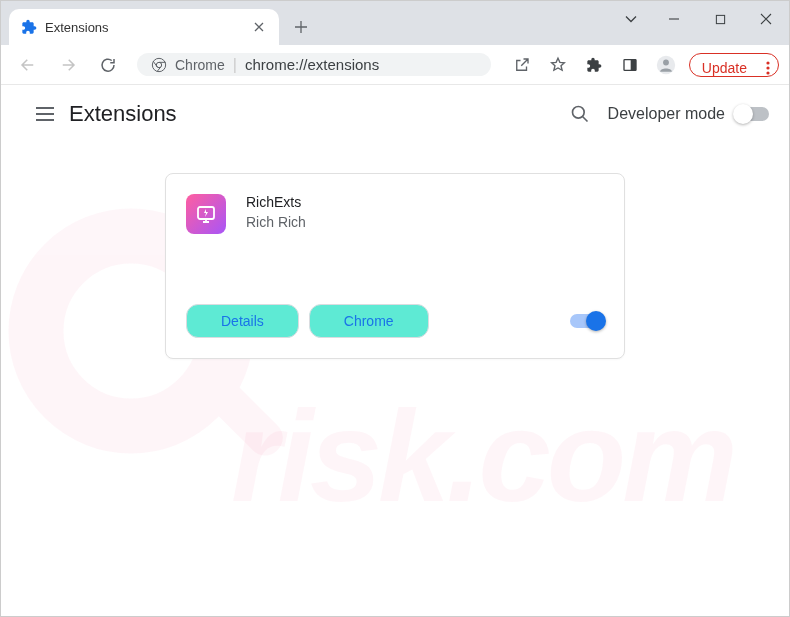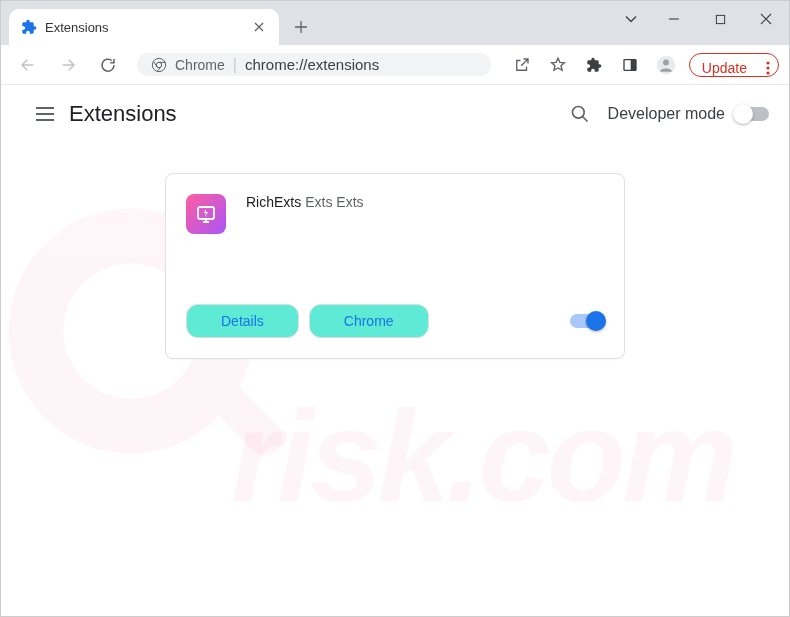--- a/index.html
+++ b/index.html
@@ -39,21 +39,21 @@
     .toggle { width: 34px; height: 14px; border-radius: 7px; background: #bdc1c6; position: relative; cursor: pointer; }
     .toggle::after { content: ''; position: absolute; width: 20px; height: 20px; background: #fff; border-radius: 50%; top: -3px; left: -2px; box-shadow: 0 1px 3px rgba(0,0,0,0.3); }
     .toggle.on { background: #a8c7fa; }
     .toggle.on::after { left: auto; right: -2px; background: #1a73e8; }
     
     
     .content { display: flex; justify-content: center; padding-top: 30px; }
     .card { width: 460px; border: 1px solid #e0e0e0; border-radius: 8px; background: #fff; padding: 20px; box-shadow: 0 1px 2px rgba(0,0,0,0.03);}
     .card-header { display: flex; gap: 20px; margin-bottom: 70px; }
     .ext-icon { width: 40px; height: 40px; border-radius: 8px; background: linear-gradient(135deg, #ff5ea0 0%, #a855f7 100%); display: flex; align-items: center; justify-content: center; }
-    .ext-info { display: flex; flex-direction: row; gap: 4px; }
+    .ext-info { display: flex; flex-direction: column; gap: 4px; }
     .ext-name { font-size: 14px; color: #202124; }
     .ext-desc { font-size: 14px; color: #5f6368; }
     .card-footer { display: flex; gap: 10px; align-items: center; }
     .card-btn { border: 1px solid #dadce0; border-radius: 12px; background: #5eead4; padding: 8px 34px; font-size: 14px; color: #1a73e8; cursor: pointer; }
     .card-footer .toggle { margin-left: auto; }
     
     
     .watermark { position: absolute; left: 0; right: 0; top: 90px; bottom: 0; pointer-events: none; overflow: hidden; z-index: 0; }
     
     .content, .page-header { position: relative; z-index: 1; }
@@ -213,21 +213,21 @@
     <div class="card-header">
       <div class="ext-icon">
         <svg width="24" height="24" viewBox="0 0 24 24">
             <rect x="4" y="5" width="16" height="12" rx="2" fill="none" stroke="#fff" stroke-width="1.8"></rect>
             <path fill="#fff" d="M12 7 L10 11 L12 11 L11 15 L14 10 L12 10 Z"></path>
             <path stroke="#fff" stroke-width="1.8" d="M9 20 H15 M12 17 V20"></path>
           </svg>
       </div>
       <div class="ext-info">
         <div class="ext-name">RichExts</div>
-        <div class="ext-desc">Exts Exts</div>
+        <div class="ext-desc">Rich Rich</div>
       </div>
     </div>
     <div class="card-footer">
       <button class="card-btn">Details</button>
       <button class="card-btn">Chrome</button>
       <div class="toggle on"></div>
     </div>
   </div>
 </div>
 

